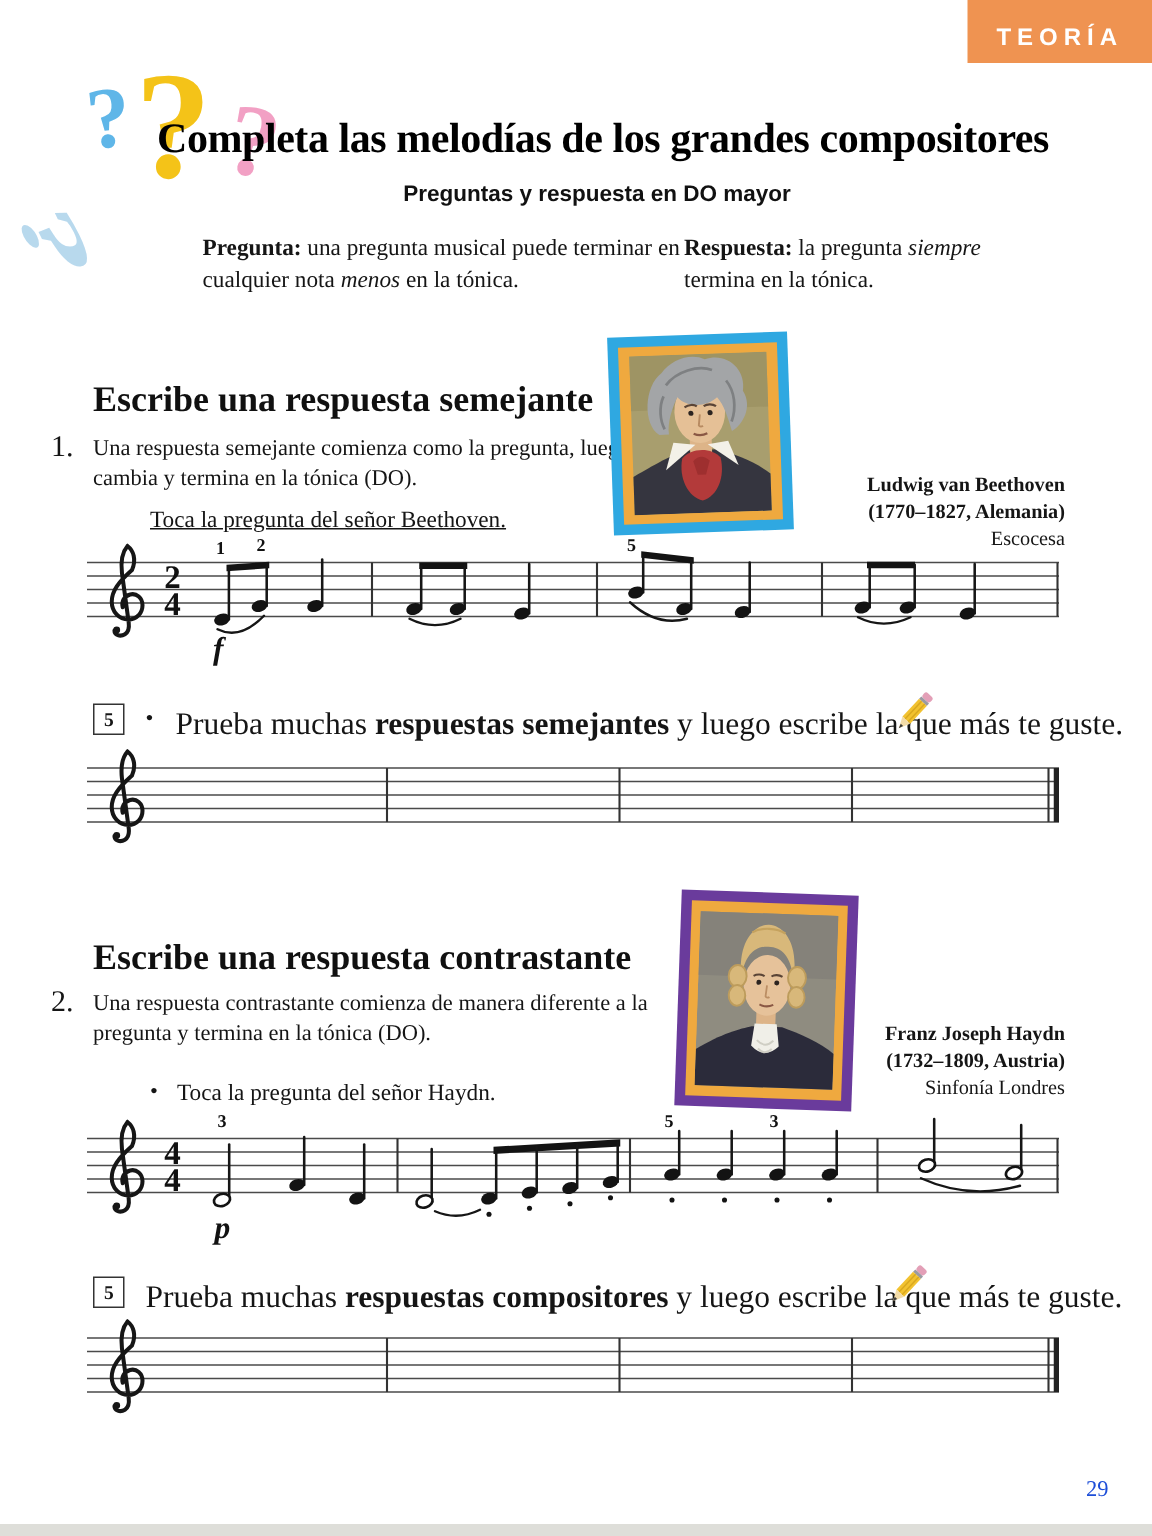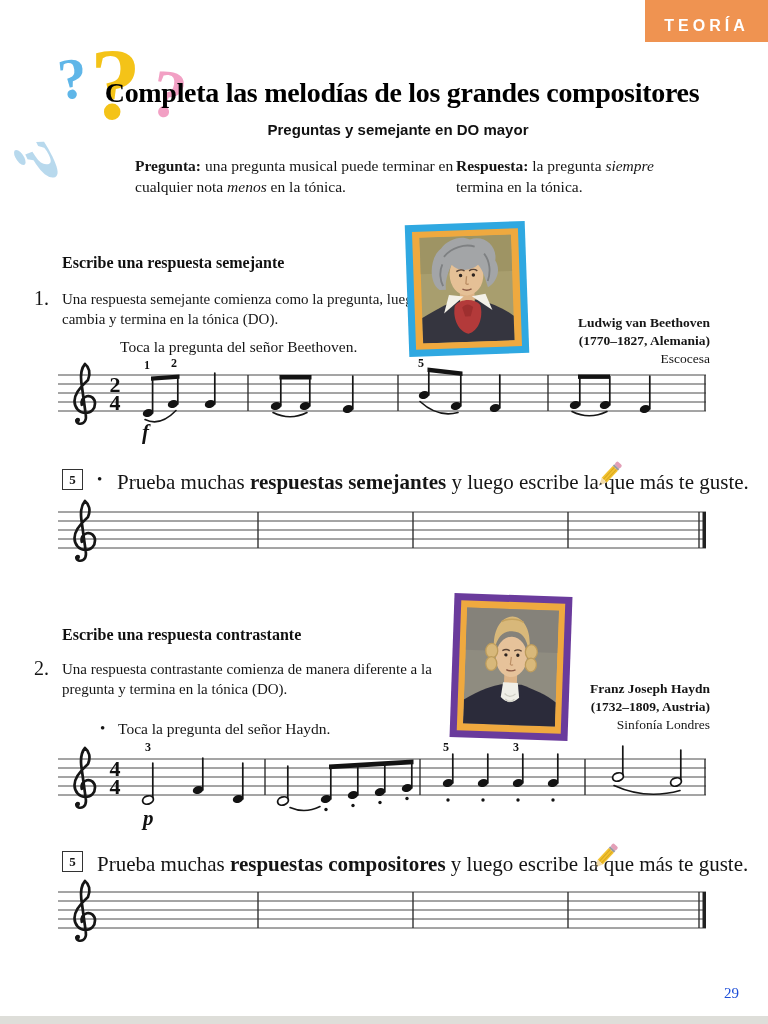--- a/index.html
+++ b/index.html
@@ -25,31 +25,31 @@
     letter-spacing:-.3px;line-height:1.05;color:#000000;}
   .subtitle{left:84px;top:121px;width:628px;text-align:center;
     font-family:"Liberation Sans",sans-serif;font-weight:bold;font-size:15px;color:#111;}
 
   .def{font-size:15.5px;line-height:1.35;}
   .def b{font-weight:bold;}
   .def-q{left:135px;top:156px;width:322px;}
   .def-a{left:456px;top:156px;width:212px;}
   .it{font-style:italic;}
 
-  .sec-heading{font-weight:bold;font-size:16px;color:#101010;}
+  .sec-heading{font-weight:bold;font-size:24px;color:#101010;}
   .h1-pos{left:62px;top:254px;}
   .h2-pos{left:62px;top:626px;}
   .sec-num{font-size:20px;}
   .n1-pos{left:34px;top:287px;}
   .n2-pos{left:34px;top:657px;}
   .body-text{font-size:15px;line-height:1.35;}
   .b1-pos{left:62px;top:289px;width:368px;}
   .b2-pos{left:62px;top:659px;width:398px;}
   .instr{font-size:15.5px;}
-  .i1-pos{left:120px;top:338px;}
+  .i1-pos{left:100px;top:338px;text-decoration:underline;}
   .i2-bullet{left:100px;top:720px;font-size:15px;}
   .i2-pos{left:118px;top:720px;}
 
   .credit{width:240px;text-align:right;font-size:13.5px;line-height:1.32;font-weight:bold;}
   .credit .piece{font-weight:normal;}
   .c1-pos{left:470px;top:314px;}
   .c2-pos{left:470px;top:680px;}
 
   
   .portrait{box-sizing:border-box;padding:7px;}
@@ -98,21 +98,21 @@
   <div class="abs teoria-tab">
     <span>TEORÍA</span>
   </div>
 
   <div class="abs qm qm-shadow">?</div>
   <div class="abs qm qm-blue">?</div>
   <div class="abs qm qm-yellow">?</div>
   <div class="abs qm qm-pink">?</div>
 
   <div class="abs title">Completa las melodías de los grandes compositores</div>
-  <div class="abs subtitle">Preguntas y semejante en DO mayor</div>
+  <div class="abs subtitle">Preguntas y respuesta en DO mayor</div>
 
   <div class="abs def def-q">
     <b>Pregunta:</b><span> una pregunta musical puede terminar en cualquier nota </span><span class="it">menos</span><span> en la tónica.</span>
   </div>
   <div class="abs def def-a">
     <b>Respuesta:</b><span> la pregunta </span><span class="it">siempre</span><span> termina en la tónica.</span>
   </div>
 
   <div class="abs sec-heading h1-pos">Escribe una respuesta semejante</div>
   <div class="abs sec-num n1-pos">1.</div>

